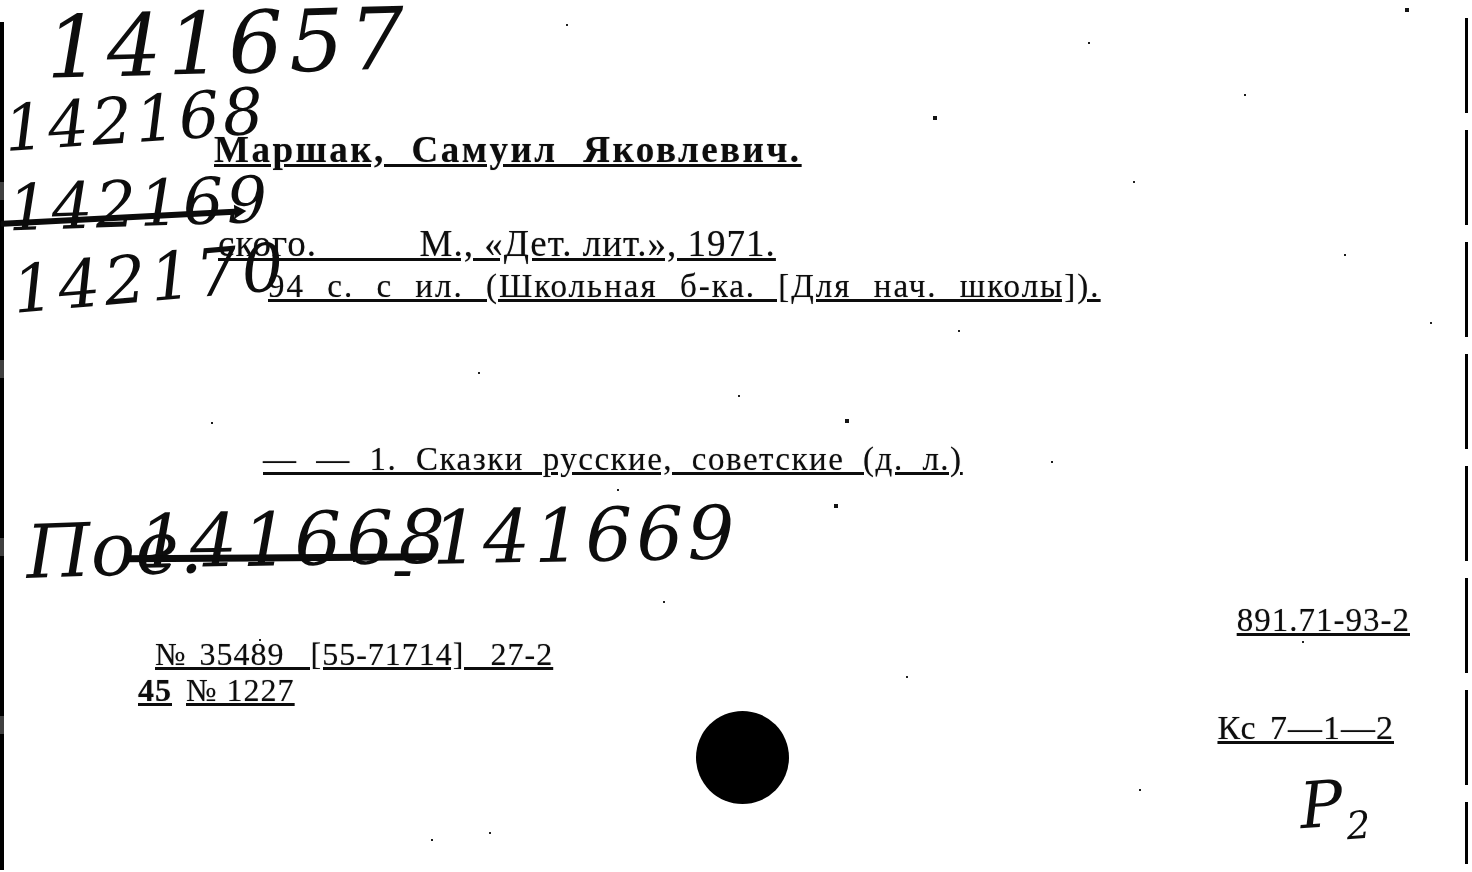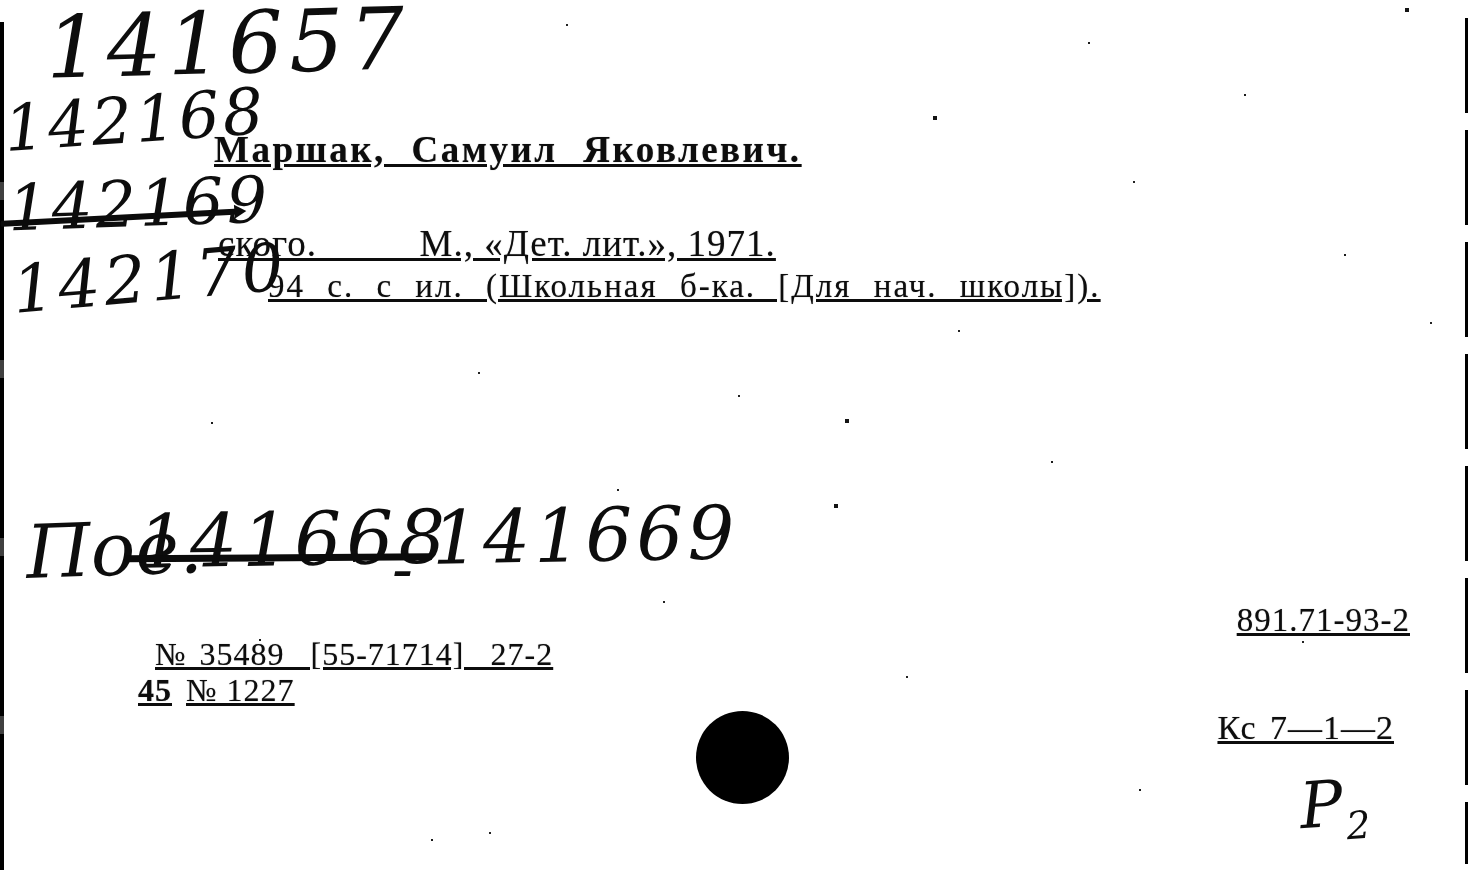--- a/index.html
+++ b/index.html
@@ -83,20 +83,21 @@
   <div class="abs hw num3wrap">
     <span>142169</span>
     <div class="strike"></div>
   </div>
   <div class="abs hw num4">142170</div>
 
   <div class="abs print author">Маршак, Самуил Яковлевич.</div>
   <div class="abs print title2">ского.          М., «Дет. лит.», 1971.</div>
   <div class="abs print collation">94 с. с ил. (Школьная б-ка. [Для нач. школы]).</div>
 
+  <div class="abs print tracing">— — 1. Сказки русские, советские (д. л.)</div>
 
   <div class="abs hw hw-prefix">Пое.</div>
   <div class="abs hw hw-struckwrap">
     <span>141668</span>
     <div class="strike"></div>
   </div>
   <div class="abs hw hw-sep">-</div>
   <div class="abs hw hw-number">141669</div>
 
   <div class="abs print classification">891.71-93-2</div>

